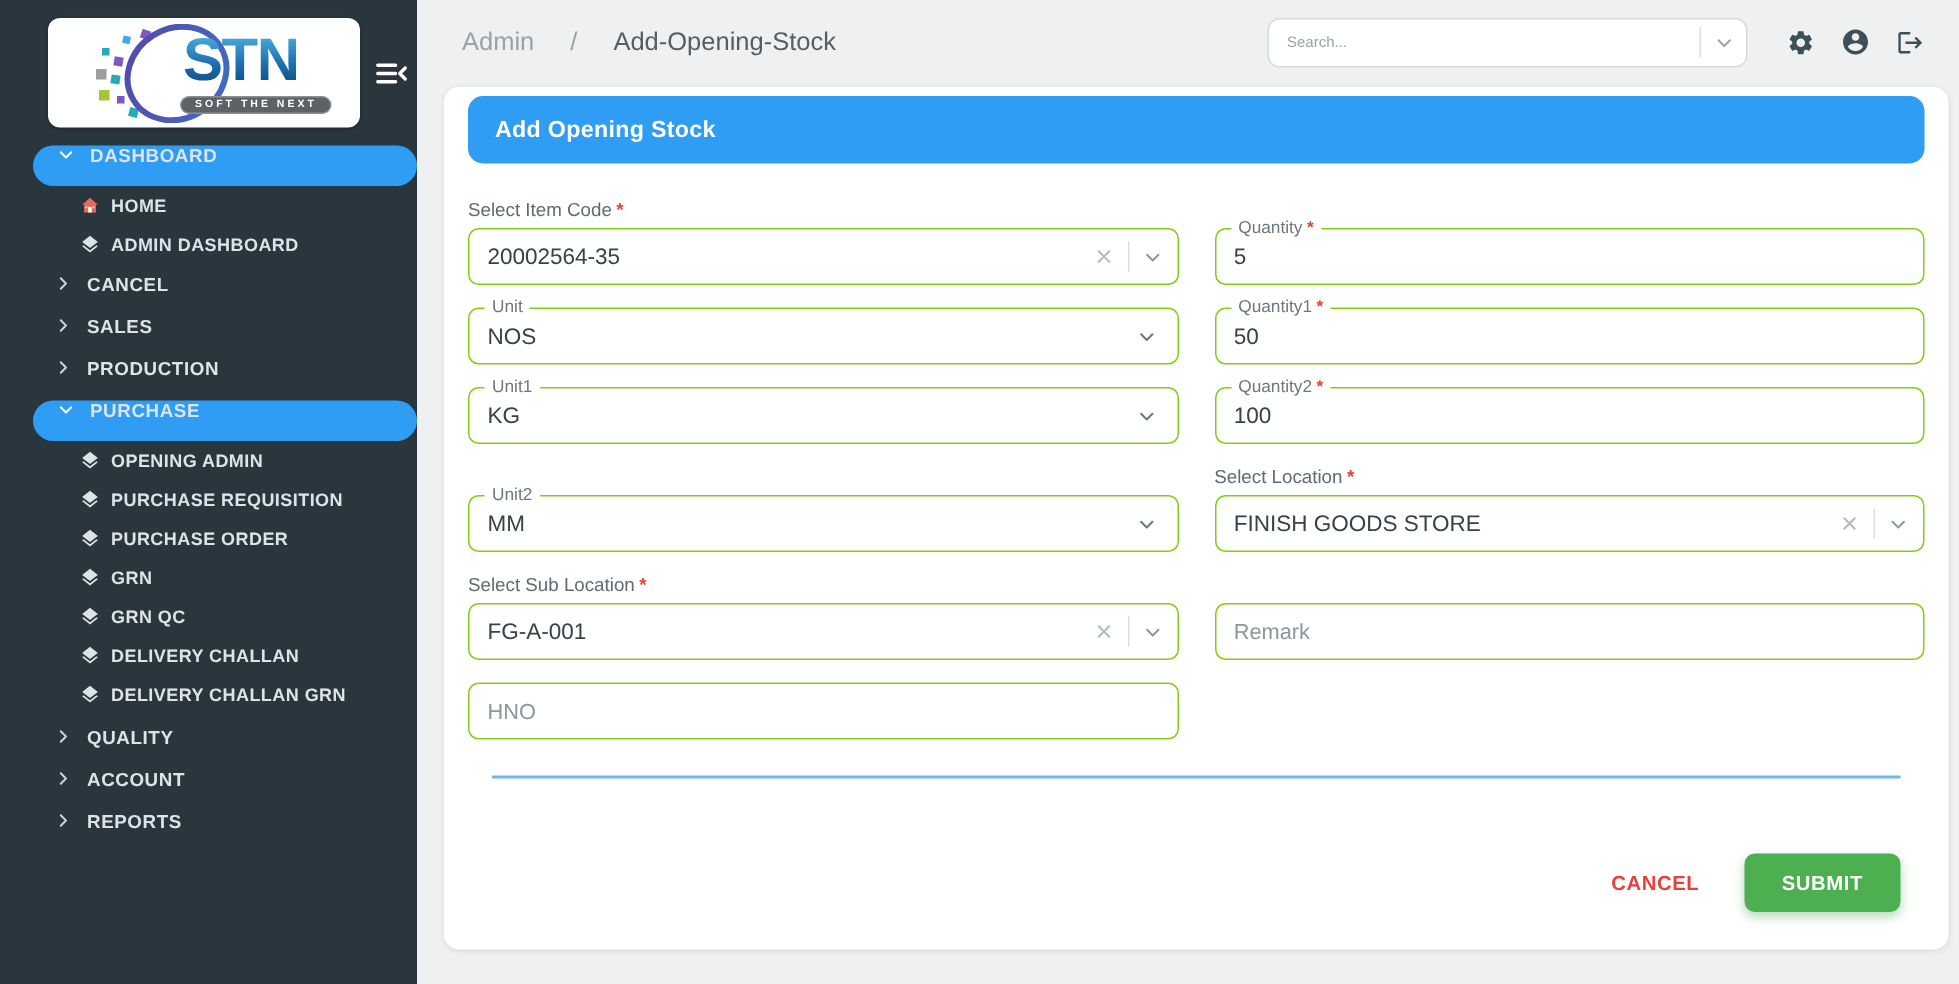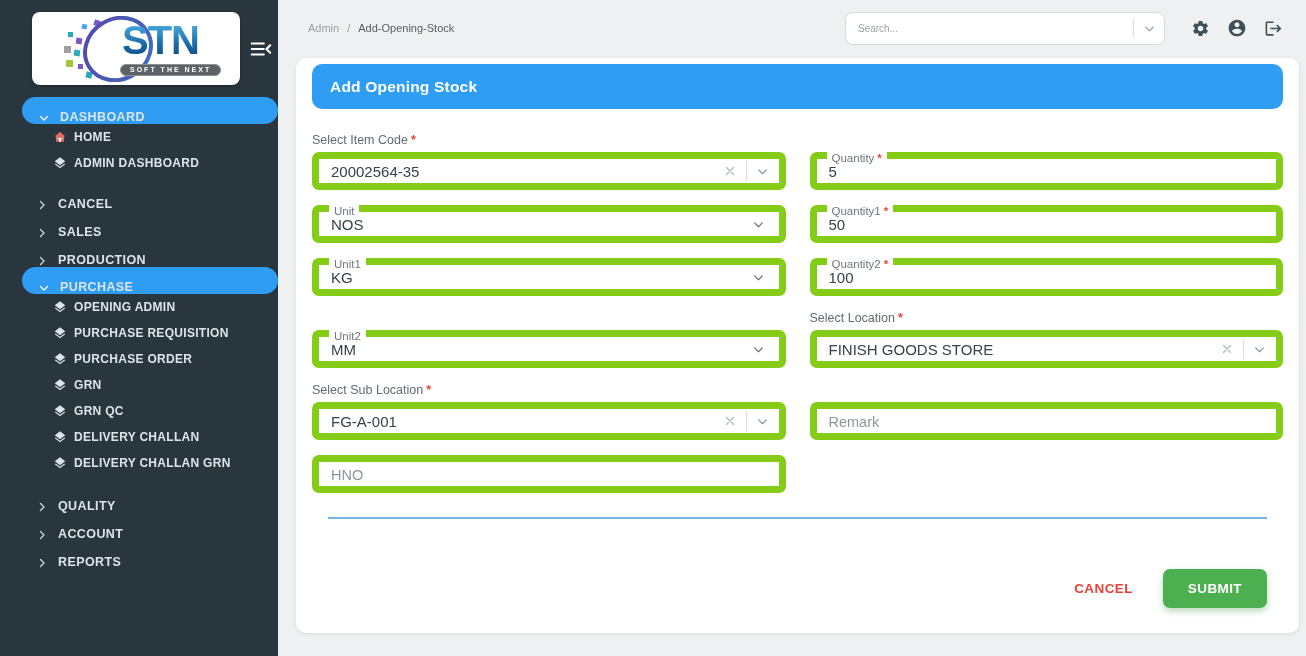--- a/index.html
+++ b/index.html
@@ -12,51 +12,51 @@
   .logo-row { display:flex; align-items:center; padding:12px 6px 12px 12px; }
   .logo-card { width:232px; height:73px; background:#fff; border-radius:8px; position:relative; overflow:hidden; box-shadow:0 1px 3px rgba(0,0,0,.3); }
   .logo-inner { position:absolute; left:28px; top:6px; width:190px; height:62px; }
   .swoosh { position:absolute; left:18px; top:-2px; }
   .logo-text { position:absolute; left:62px; top:0px; font-size:40px; font-weight:800; letter-spacing:-1px;
     background:linear-gradient(180deg,#57bdeb 0%,#1c6fae 55%,#0b3f72 100%); -webkit-background-clip:text; background-clip:text; color:#1c6fae; -webkit-text-fill-color:transparent; }
   .tagline { position:absolute; left:60px; top:46px; background:#5d6266; border:1px solid #8a8f93; color:#fff; font-size:7px; font-weight:700; letter-spacing:2px; padding:1px 9px 2px; border-radius:7px; white-space:nowrap; }
   .collapse-btn { margin-left:10px; background:none; border:none; cursor:pointer; display:flex; align-items:center; }
 
   nav { flex:1; }
-  .nav-row { display:flex; align-items:flex-end; height:28px; color:#dde4e8; font-size:12.5px; font-weight:700; letter-spacing:.4px; cursor:pointer; }
+  .nav-row { display:flex; align-items:flex-start; height:28px; color:#dde4e8; font-size:12.5px; font-weight:700; letter-spacing:.4px; cursor:pointer; }
   .nav-row .chev { width:12px; height:12px; margin-left:16px; margin-right:10px; display:flex; align-items:center; }
   .nav-row.active { background:#2e9df3; border-radius:14px; margin-left:2px; height:27px; }
   .nav-child { display:flex; align-items:center; gap:7px; height:26px; padding-left:33px; color:#dde4e8; font-size:12px; font-weight:700; letter-spacing:.3px; cursor:pointer; }
   .gap7 { margin-top:7px; } .gap9 { margin-top:9px; }
 
   
   .main { flex:1; display:flex; flex-direction:column; height:656px; }
   .topbar { height:56px; display:flex; align-items:center; padding:0 23px 0 30px; }
-  .crumb { font-size:11px; display:flex; gap:8px; align-items:flex-end; }
+  .crumb { font-size:17px; display:flex; gap:24px; align-items:flex-end; }
   .crumb .muted { color:#9aa1a7; }
   .crumb .current { color:#565e64; }
   .topbar-spacer { flex:1; }
   .search-box { width:320px; height:33px; background:#fff; border:1px solid #d6dadd; border-radius:8px; display:flex; align-items:center; margin-right:26px; }
   .search-box input { flex:1; border:none; outline:none; background:transparent; padding:0 12px; font-size:10px; color:#4b555c; font-family:inherit; }
   .search-box input::placeholder { color:#9aa3aa; }
   .vdiv { width:1px; height:20px; background:#dadee1; }
   .search-chev { width:30px; display:flex; justify-content:center; cursor:pointer; }
   .top-icons { display:flex; align-items:center; gap:17px; }
   .icon-btn { background:none; border:none; cursor:pointer; display:flex; align-items:center; }
 
   
   .card { margin:2px 7px 0 18px; background:#fff; border-radius:10px; box-shadow:0 1px 4px rgba(0,0,0,.09); height:575px; overflow:hidden; }
   .card-titlebar { margin:6px 16px 0; height:45px; background:#2e9df3; border-radius:10px; display:flex; align-items:center; padding:0 18px; color:#fff; font-size:15.5px; font-weight:700; letter-spacing:.2px; }
   .form-area { padding:24px 16px 0; }
   .form-row { display:flex; gap:24px; align-items:flex-end; margin-top:15px; }
   .form-row:first-child { margin-top:0; }
   .cell { flex:1; min-width:0; }
   .top-label { font-size:12.5px; color:#5f6b72; margin-bottom:5px; }
   .req { color:#e5423d; margin-left:3px; font-weight:700; }
-  .field { position:relative; height:38px; border:7px solid #84cc16; border-radius:7px; background:#fff; display:flex; align-items:center; padding-right:10px; }
+  .field { position:relative; height:38px; border:1px solid #84cc16; border-radius:7px; background:#fff; display:flex; align-items:center; padding-right:10px; }
   .field .tin { flex:1; min-width:0; border:none; outline:none; background:transparent; padding:0 0 0 12px; font-size:15px; color:#37424a; font-family:inherit; }
   .field .tin::placeholder { color:#8d969d; font-size:14.5px; }
   .notch-label { position:absolute; top:-8px; left:10px; background:#fff; padding:0 5px; font-size:11.5px; color:#6c7780; line-height:14px; white-space:nowrap; }
   .clear { display:flex; align-items:center; margin:0 9px 0 4px; cursor:pointer; }
   .ddchev { display:flex; align-items:center; margin-left:9px; cursor:pointer; }
   .selchev { display:flex; align-items:center; margin-right:4px; cursor:pointer; }
 
   .rule { border:none; border-top:2px solid #72b5e7; margin:24px 16px 0; }
   .btn-row { display:flex; justify-content:flex-end; align-items:center; margin:50px 16px 0; }
   .cancel-btn { background:none; border:none; color:#e8413c; font-weight:700; font-size:13.5px; letter-spacing:.4px; padding:10px 18px; margin-right:12px; cursor:pointer; font-family:inherit; }

